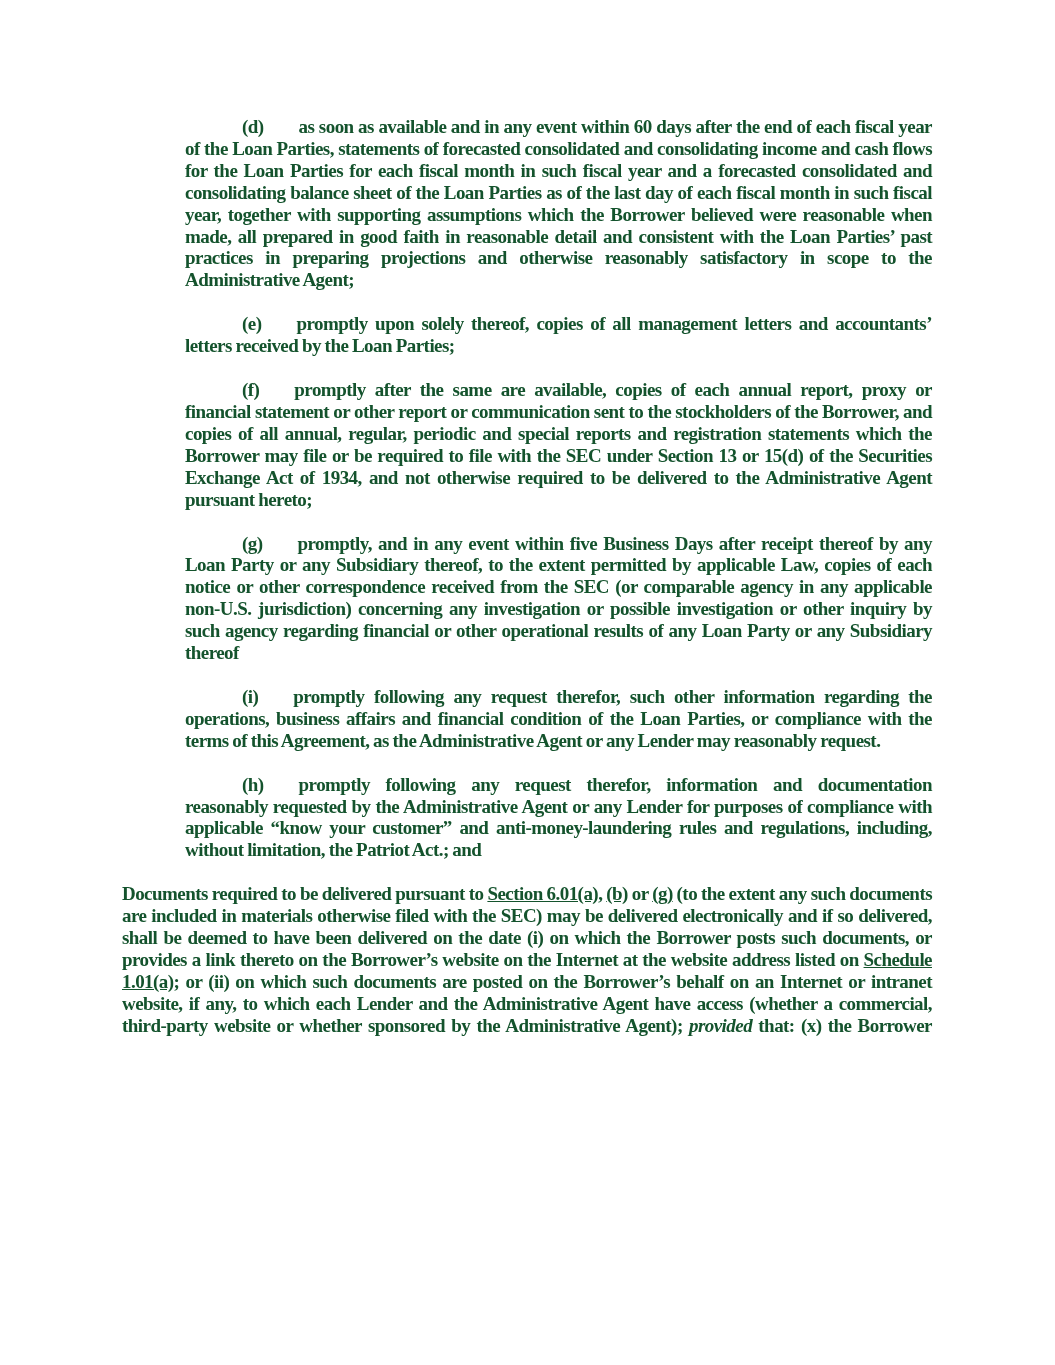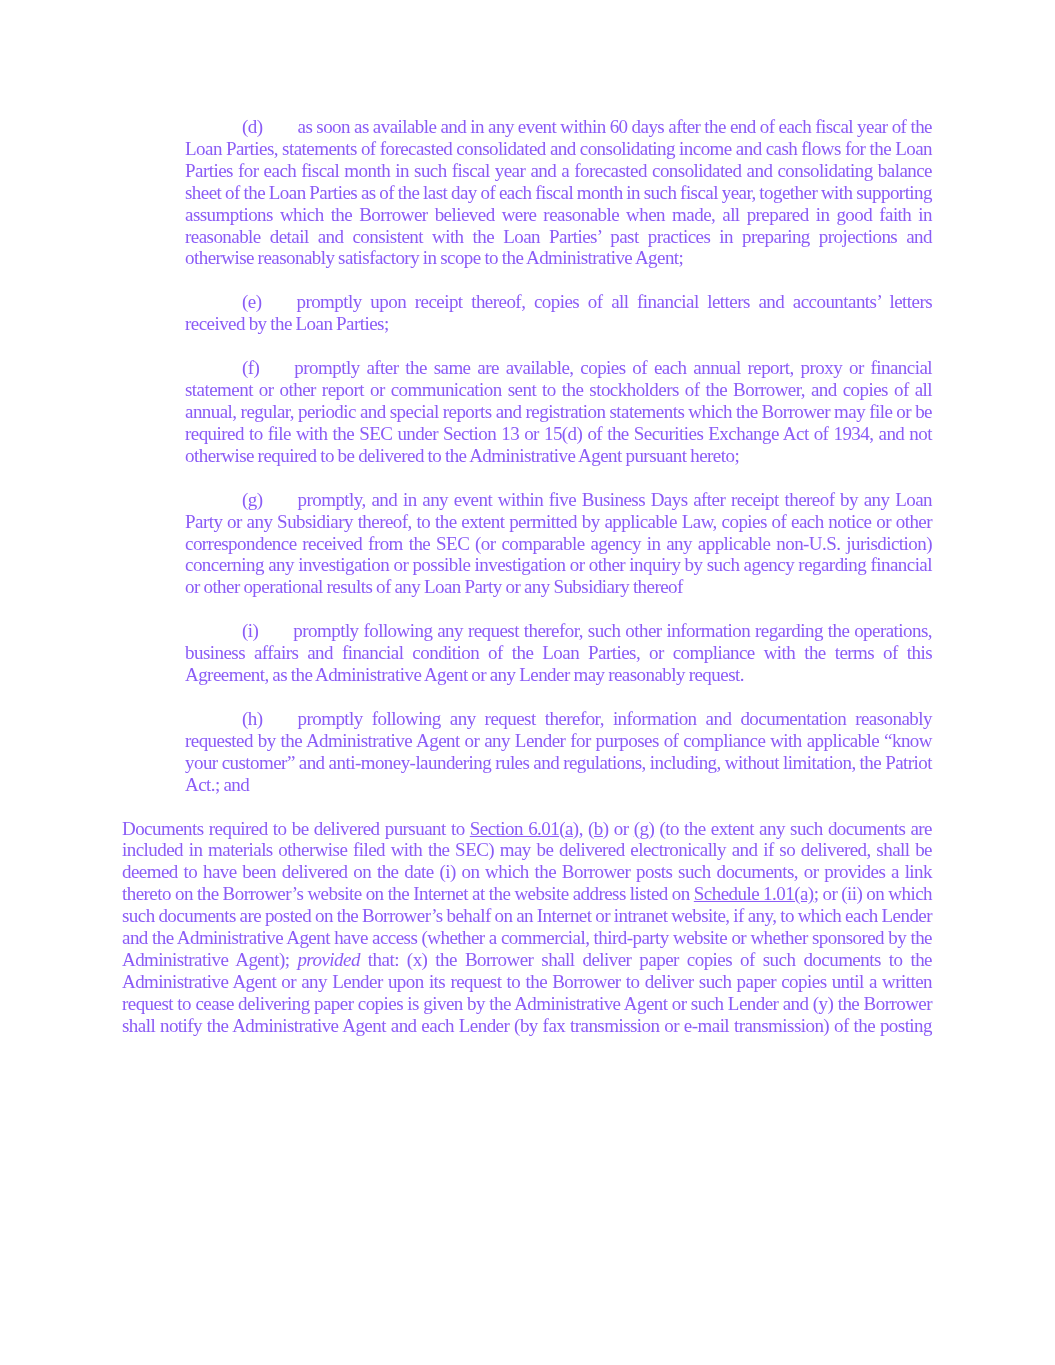--- a/index.html
+++ b/index.html
@@ -6,22 +6,23 @@
     margin: 0;
     padding: 0;
     background: #ffffff;
   }
   .page {
     position: relative;
     width: 1055px;
     height: 1036px;
     background: #ffffff;
     font-family: "Liberation Serif", "DejaVu Serif", serif;
-    color: #8b5cf6;
+    color: #14532d;
     overflow: hidden;
+    font-weight: bold;
   }
   .content {
     position: absolute;
     left: 122px;
     top: 116px;
     width: 810px;
     text-align: justify;
     font-size: 19px;
     line-height: 21.9px;
     letter-spacing: -0.55px;
@@ -57,21 +58,21 @@
   }
 </style>
 </head>
 <body>
 
 <div class="page">
   <div class="content">
 
     <p class="subpar"><span>(d)</span><span class="tab"></span><span>as soon as available and in any event within 60 days after the end of each fiscal year of the Loan Parties, statements of forecasted consolidated and consolidating income and cash flows for the Loan Parties for each fiscal month in such fiscal year and a forecasted consolidated and consolidating balance sheet of the Loan Parties as of the last day of each fiscal month in such fiscal year, together with supporting assumptions which the Borrower believed were reasonable when made, all prepared in good faith in reasonable detail and consistent with the Loan Parties’ past practices in preparing projections and otherwise reasonably satisfactory in scope to the Administrative Agent;</span></p>
 
-    <p class="subpar"><span>(e)</span><span class="tab"></span><span>promptly upon receipt thereof, copies of all financial letters and accountants’ letters received by the Loan Parties;</span></p>
+    <p class="subpar"><span>(e)</span><span class="tab"></span><span>promptly upon solely thereof, copies of all management letters and accountants’ letters received by the Loan Parties;</span></p>
 
     <p class="subpar"><span>(f)</span><span class="tab"></span><span>promptly after the same are available, copies of each annual report, proxy or financial statement or other report or communication sent to the stockholders of the Borrower, and copies of all annual, regular, periodic and special reports and registration statements which the Borrower may file or be required to file with the SEC under Section 13 or 15(d) of the Securities Exchange Act of 1934, and not otherwise required to be delivered to the Administrative Agent pursuant hereto;</span></p>
 
     <p class="subpar"><span>(g)</span><span class="tab"></span><span>promptly, and in any event within five Business Days after receipt thereof by any Loan Party or any Subsidiary thereof, to the extent permitted by applicable Law, copies of each notice or other correspondence received from the SEC (or comparable agency in any applicable non-U.S. jurisdiction) concerning any investigation or possible investigation or other inquiry by such agency regarding financial or other operational results of any Loan Party or any Subsidiary thereof</span></p>
 
     <p class="subpar"><span>(i)</span><span class="tab"></span><span>promptly following any request therefor, such other information regarding the operations, business affairs and financial condition of the Loan Parties, or compliance with the terms of this Agreement, as the Administrative Agent or any Lender may reasonably request.</span></p>
 
     <p class="subpar"><span>(h)</span><span class="tab"></span><span>promptly following any request therefor, information and documentation reasonably requested by the Administrative Agent or any Lender for purposes of compliance with applicable “know your customer” and anti-money-laundering rules and regulations, including, without limitation, the Patriot Act.; and</span></p>
 
     <p class="closing"><span>Documents required to be delivered pursuant to </span><span class="u">Section 6.01(a)</span><span>, </span><span class="u">(b)</span><span> or </span><span class="u">(g)</span><span> (to the extent any such documents are included in materials otherwise filed with the SEC) may be delivered electronically and if so delivered, shall be deemed to have been delivered on the date (i) on which the Borrower posts such documents, or provides a link thereto on the Borrower’s website on the Internet at the website address listed on </span><span class="u">Schedule 1.01(a)</span><span>; or (ii) on which such documents are posted on the Borrower’s behalf on an Internet or intranet website, if any, to which each Lender and the Administrative Agent have access (whether a commercial, third-party website or whether sponsored by the Administrative Agent); </span><span class="i">provided</span><span> that: (x) the Borrower shall deliver paper copies of such documents to the Administrative Agent or any Lender upon its request to the Borrower to deliver such paper copies until a written request to cease delivering paper copies is given by the Administrative Agent or such Lender and (y) the Borrower shall notify the Administrative Agent and each Lender (by fax transmission or e-mail transmission) of the posting of any such documents and provide to the Administrative Agent by e-mail electronic versions (i.e., soft copies) of such documents. The Administrative Agent shall have no obligation to request the delivery of or to maintain paper copies of the documents referred to above, and in any event shall have no responsibility to monitor compliance by the Borrower with any such request by a Lender for delivery, and each Lender shall be solely responsible for requesting delivery to it or maintaining its copies of such documents.</span></p>

